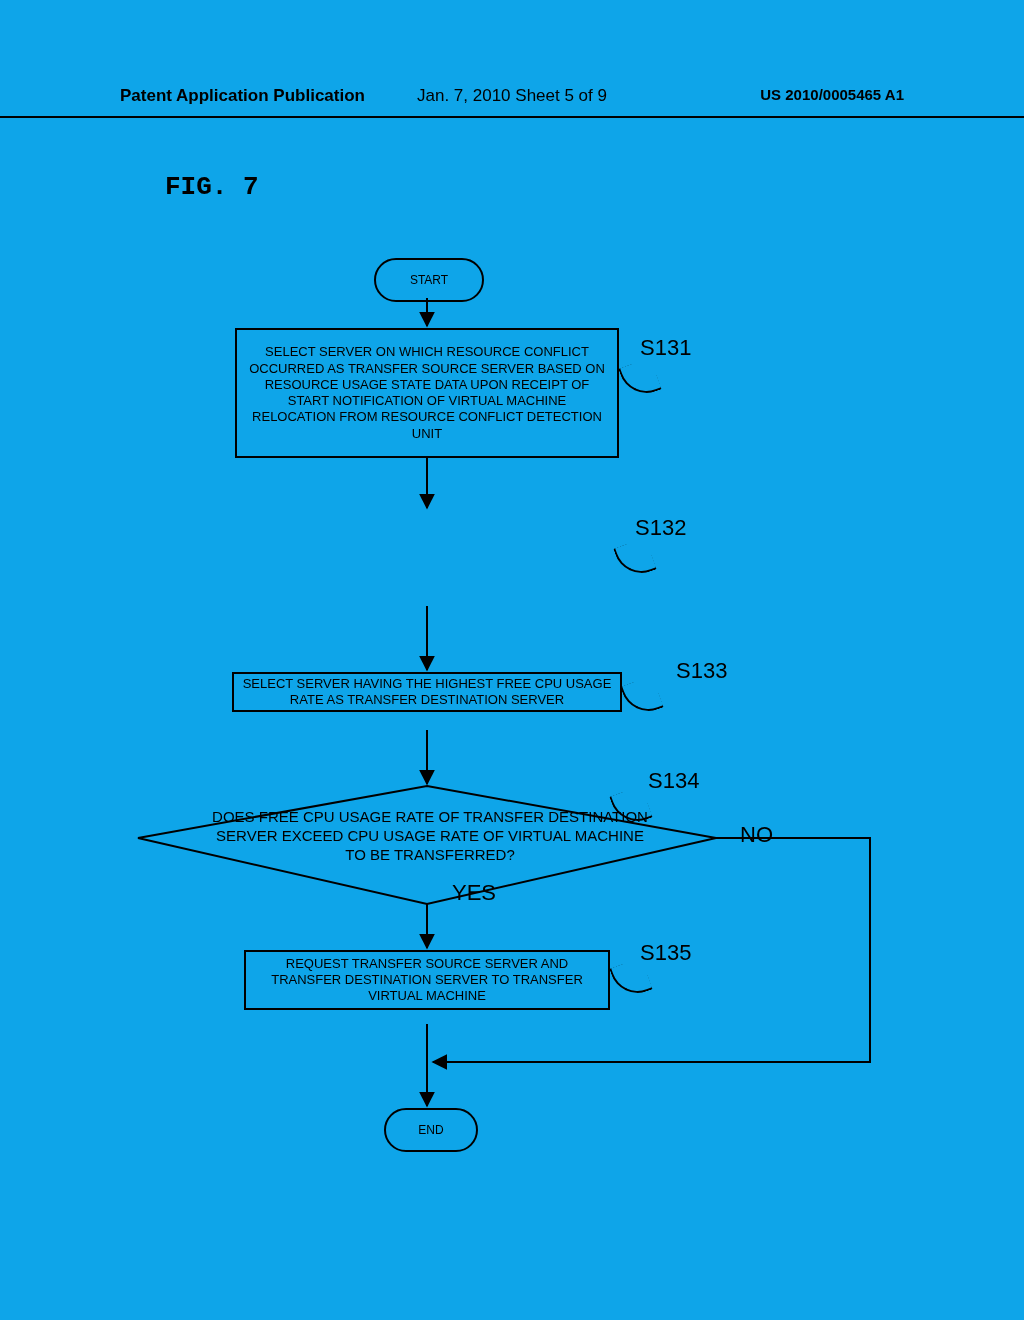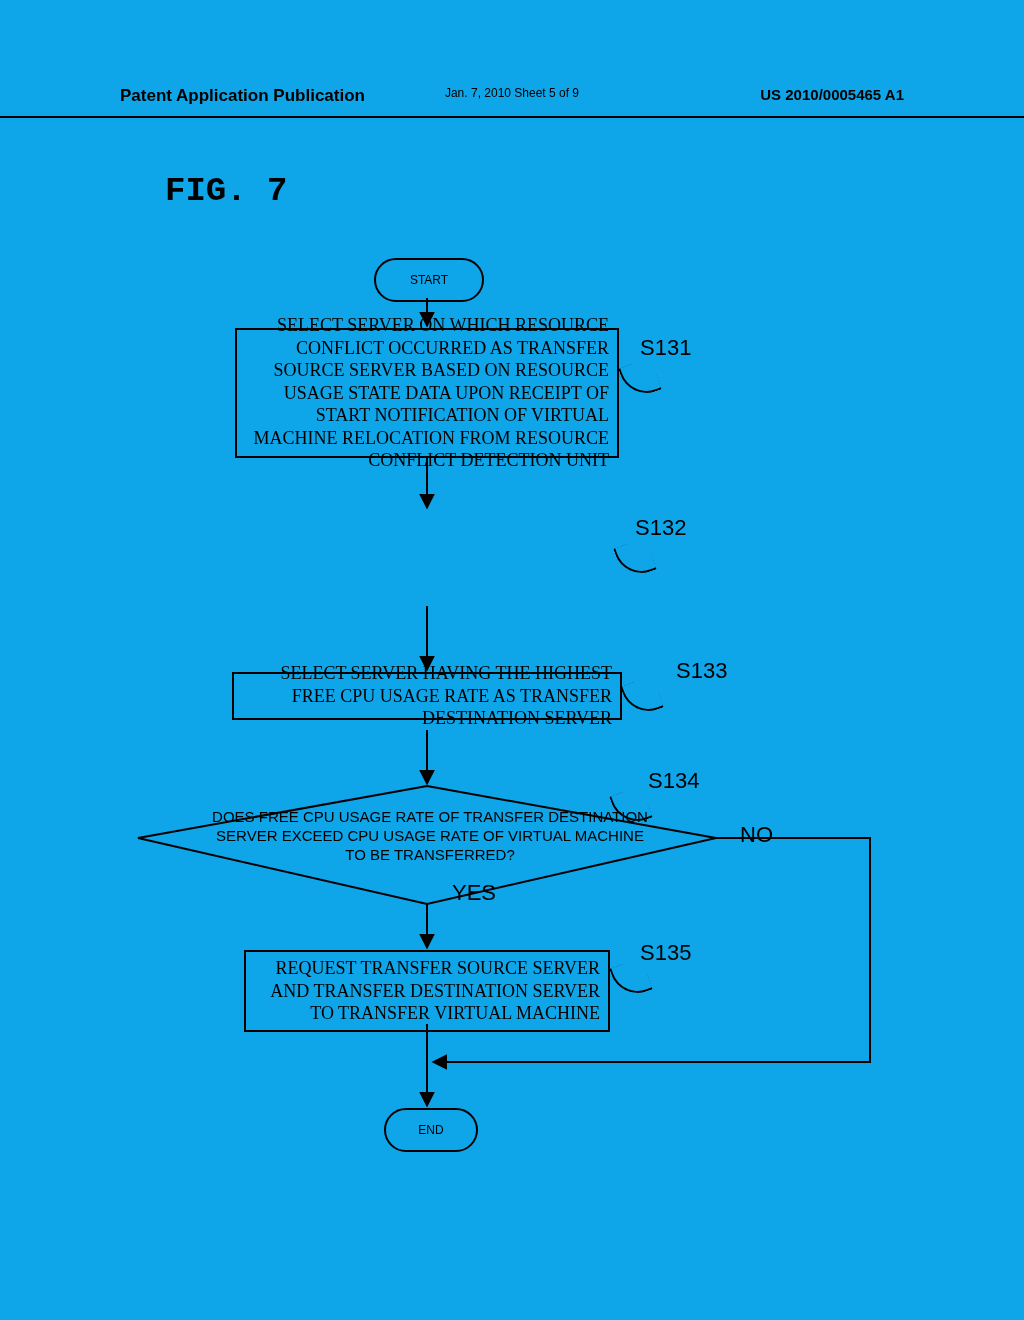--- a/index.html
+++ b/index.html
@@ -29,50 +29,49 @@
     top: 0;
     font-size: 17px;
     font-weight: bold;
   }
   .hdr-center {
     position: absolute;
     left: 0;
     right: 0;
     top: 0;
     text-align: center;
-    font-size: 12px;
+    font-size: 17px;
   }
   .hdr-right {
     position: absolute;
     right: 120px;
     top: 0;
     font-size: 15px;
     font-weight: bold;
   }
   .fig-title {
     position: absolute;
     left: 165px;
     top: 172px;
-    font-size: 34px;
+    font-size: 26px;
     font-weight: bold;
     font-family: "Courier New", monospace;
   }
 
   .box {
     position: absolute;
     border: 2px solid #000;
-    text-align: right;
-    font-size: 18px;
+    text-align: center;
+    font-size: 13px;
     display: flex;
     align-items: center;
     justify-content: center;
     padding: 4px 8px;
     box-sizing: border-box;
     line-height: 1.25;
-    font-family: Liberation Serif, serif;
   }
   .terminator {
     position: absolute;
     border: 2px solid #000;
     border-radius: 22px;
     text-align: center;
     font-size: 12px;
     display: flex;
     align-items: center;
     justify-content: center;
@@ -119,34 +118,34 @@
 
   <div class="box" style="left:235px; top:328px; width:384px; height:130px;">
     <span>SELECT SERVER ON WHICH RESOURCE CONFLICT OCCURRED AS TRANSFER SOURCE SERVER BASED ON RESOURCE USAGE STATE DATA UPON RECEIPT OF START NOTIFICATION OF VIRTUAL MACHINE RELOCATION FROM RESOURCE CONFLICT DETECTION UNIT</span>
   </div>
   <div class="label" style="left:640px; top:335px;">S131</div>
   <div class="curve" style="left:623px; top:362px;"></div>
 
   <div class="label" style="left:635px; top:515px;">S132</div>
   <div class="curve" style="left:618px; top:542px;"></div>
 
-  <div class="box" style="left:232px; top:672px; width:390px; height:48px;">
+  <div class="box" style="left:232px; top:672px; width:390px; height:40px;">
     <span>SELECT SERVER HAVING THE HIGHEST FREE CPU USAGE RATE AS TRANSFER DESTINATION SERVER</span>
   </div>
   <div class="label" style="left:676px; top:658px;">S133</div>
   <div class="curve" style="left:625px; top:680px;"></div>
 
   <div style="position:absolute; left:210px; top:808px; width:440px; text-align:center; font-size:15px; line-height:1.25;">DOES FREE CPU USAGE RATE OF TRANSFER DESTINATION SERVER EXCEED CPU USAGE RATE OF VIRTUAL MACHINE TO BE TRANSFERRED?</div>
   <div class="label" style="left:648px; top:768px;">S134</div>
   <div class="curve" style="left:614px; top:790px;"></div>
 
   <div class="label" style="left:452px; top:880px;">YES</div>
   <div class="label" style="left:740px; top:822px;">NO</div>
 
-  <div class="box" style="left:244px; top:950px; width:366px; height:82px;">
+  <div class="box" style="left:244px; top:950px; width:366px; height:60px;">
     <span>REQUEST TRANSFER SOURCE SERVER AND TRANSFER DESTINATION SERVER TO TRANSFER VIRTUAL MACHINE</span>
   </div>
   <div class="label" style="left:640px; top:940px;">S135</div>
   <div class="curve" style="left:614px; top:962px;"></div>
 
   <div class="terminator" style="left:384px; top:1108px; width:90px; height:40px;text-align:center;">
     <span>END</span>
   </div>
 
   <svg class="arrows">

